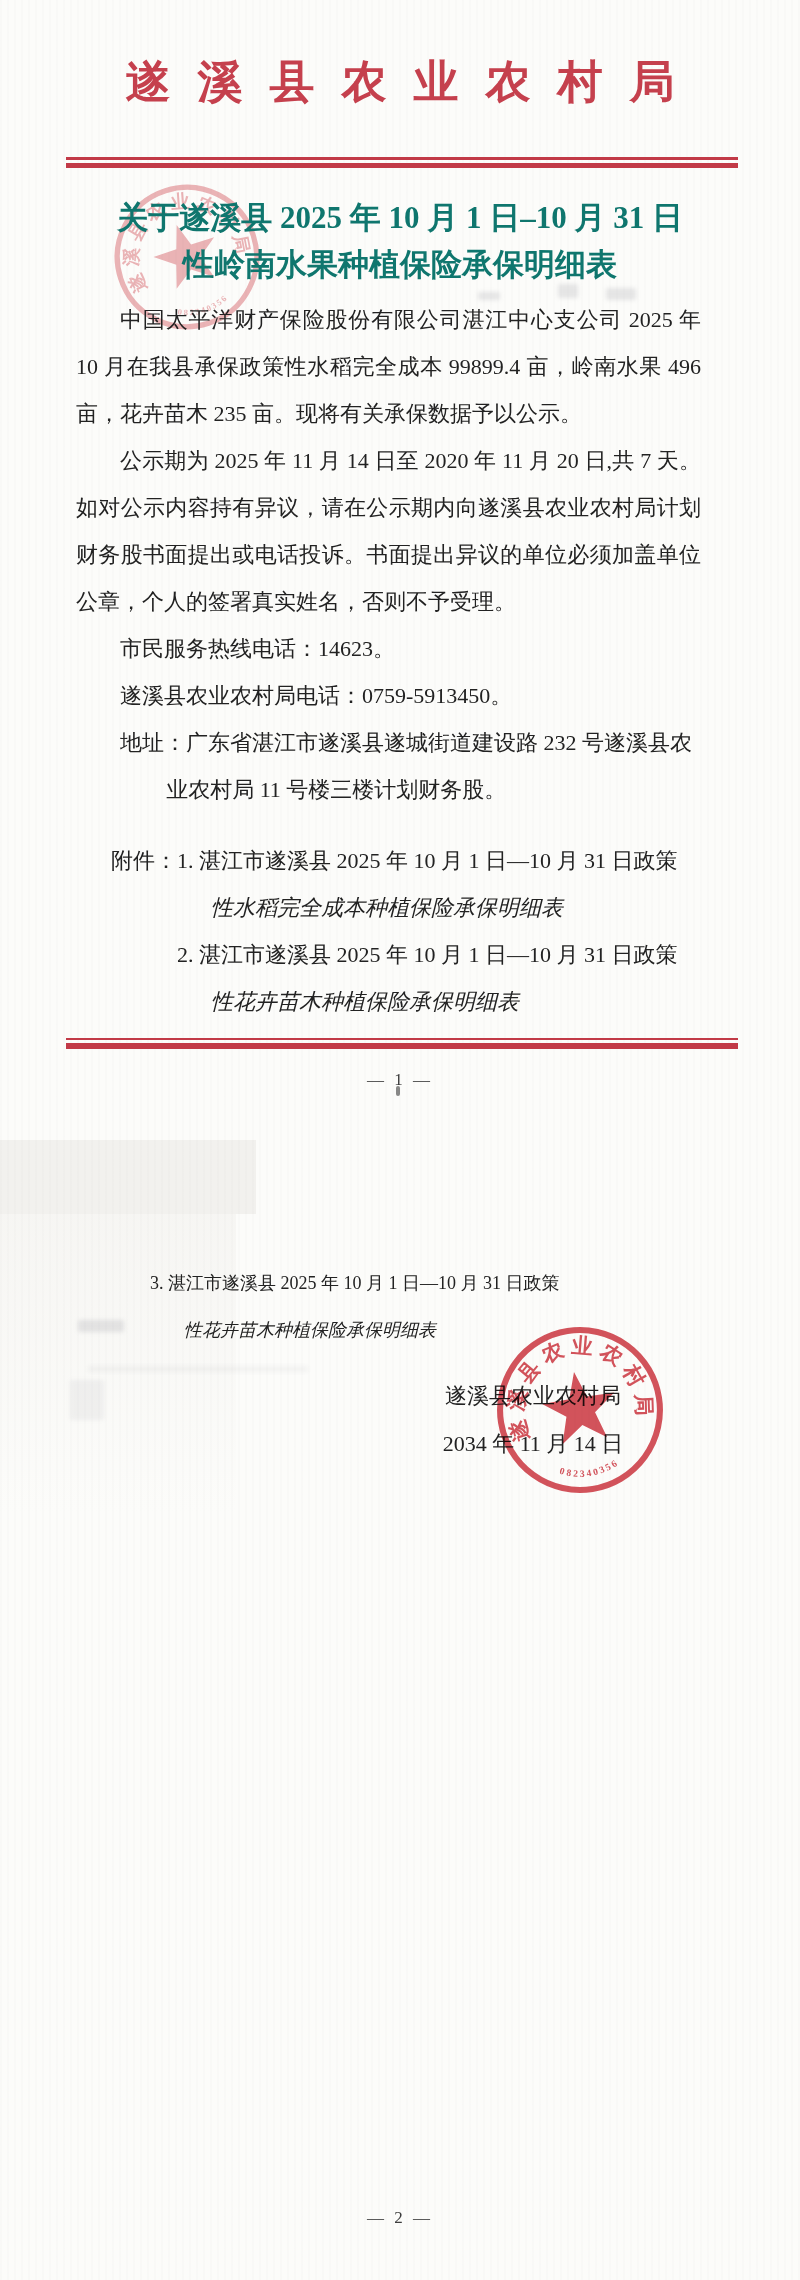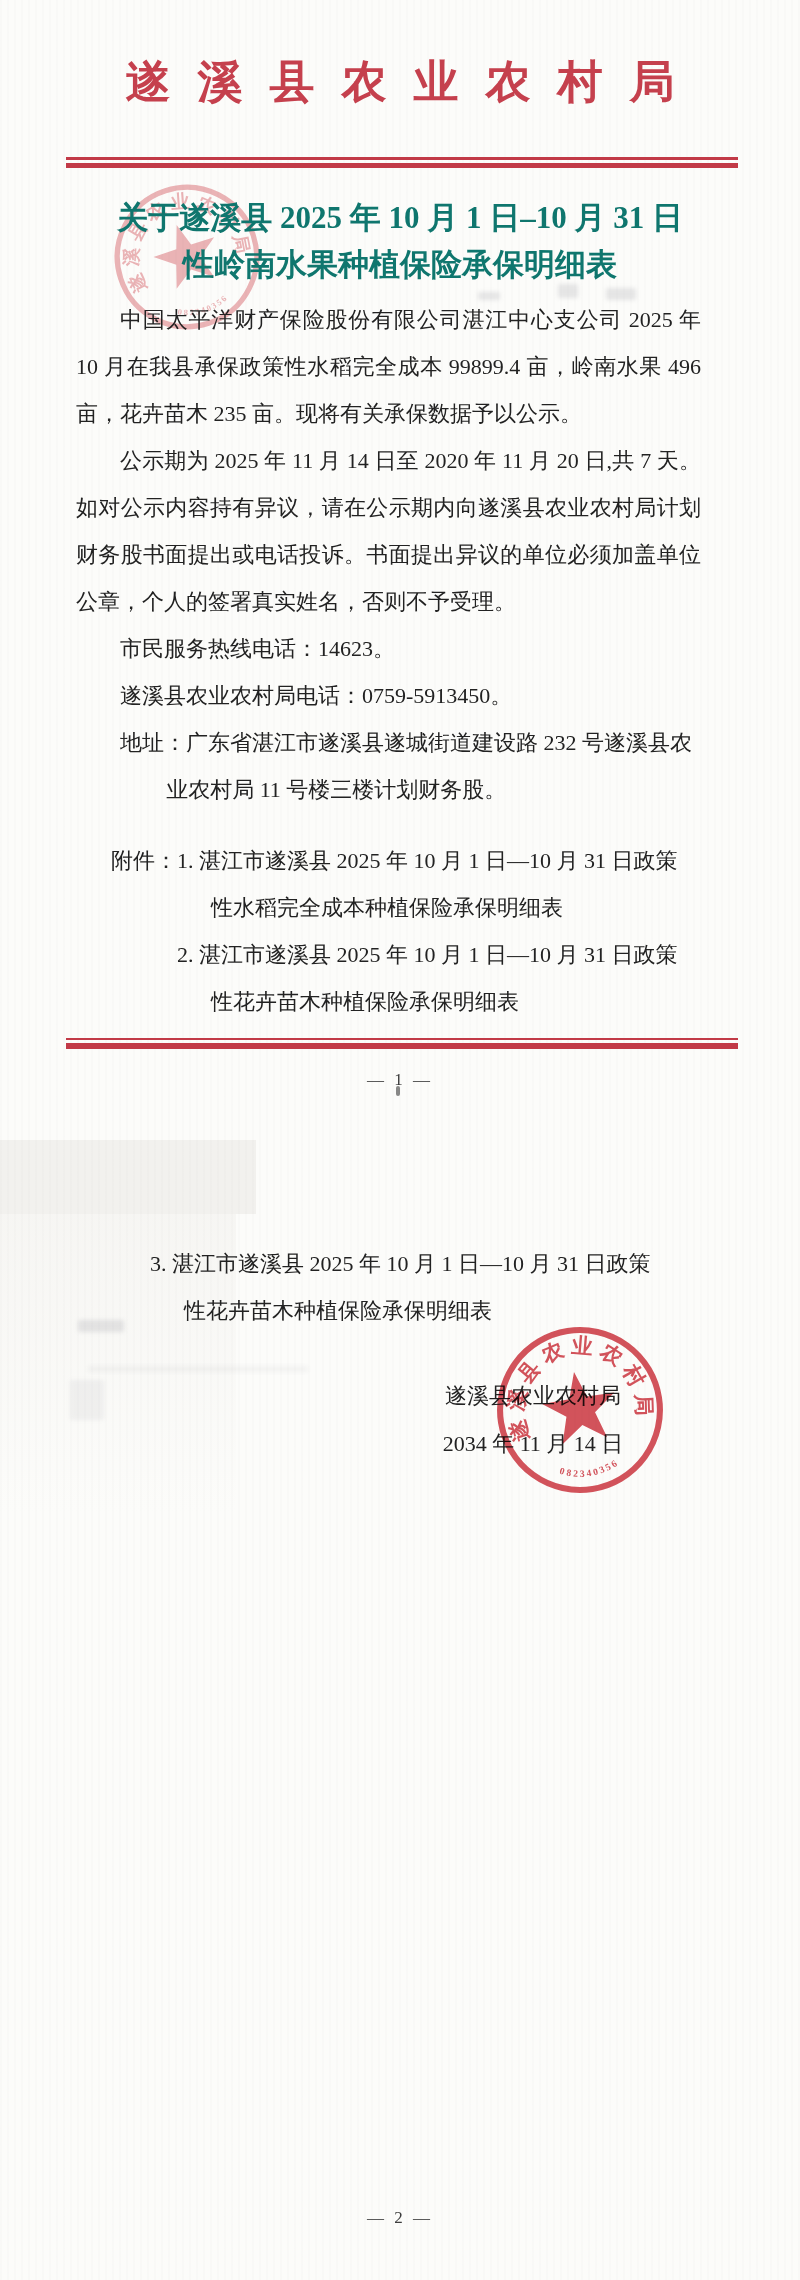--- a/index.html
+++ b/index.html
@@ -33,39 +33,39 @@
     font-size:22px;line-height:47px;text-align:justify;}
   .body-text p{margin:0;text-indent:2em;}
   .addr{margin:0;padding-left:0;}
   .addr .l1{text-indent:2em;}
   .addr .l2{padding-left:4.1em;}
 
   .attachments{margin-top:24px;padding-left:35px;display:flex;}
   .att-label{white-space:nowrap;}
   .att-items{flex:1;}
   .att-l1{white-space:nowrap;}
-  .att-l2{padding-left:34px;white-space:nowrap;}
+  .att-l2{padding-left:34px;white-space:nowrap;font-style:italic;}
 
   .end-rule{position:absolute;top:1038px;left:66px;right:62px;z-index:2;}
   .end-rule .thin{height:2px;background:#c23a47;}
   .end-rule .thick{height:6px;background:#c23a47;margin-top:3px;}
 
   .page-num{position:absolute;left:0;right:0;text-align:center;
     font-size:17px;letter-spacing:3px;color:#3d3d3d;z-index:2;}
   .pn1{top:1070px;}
   .pn2{top:1068px;} 
 
   
   .seal{position:absolute;mix-blend-mode:multiply;z-index:3;}
   .seal-big{left:494px;top:184px;transform:rotate(-9deg);opacity:.92;} 
   .seal-faint{left:112px;top:182px;transform:rotate(-18deg);opacity:.40;z-index:1;}
   .seal text{font-family:"Liberation Serif","DejaVu Serif",serif;font-weight:bold;}
 
   
-  .item3{position:absolute;top:100px;left:150px;font-size:22px;line-height:47px;z-index:2;}
+  .item3{position:absolute;top:120px;left:150px;font-size:18px;line-height:47px;z-index:2;}
   .item3 .att-l2{padding-left:34px;}
   .signature{position:absolute;top:232px;left:408px;width:250px;text-align:center;
     font-size:22px;line-height:48px;z-index:2;}
 
   
   .shade{position:absolute;pointer-events:none;z-index:0;}
   .shade-a{left:0;top:1140px;width:256px;height:74px;background:#f2f1ee;}
   .shade-b{left:0;top:1214px;width:236px;height:300px;
     background:linear-gradient(#f4f3f0,rgba(244,243,240,0));opacity:.7;}
   .smudge{position:absolute;background:rgba(110,115,122,.16);filter:blur(2px);

